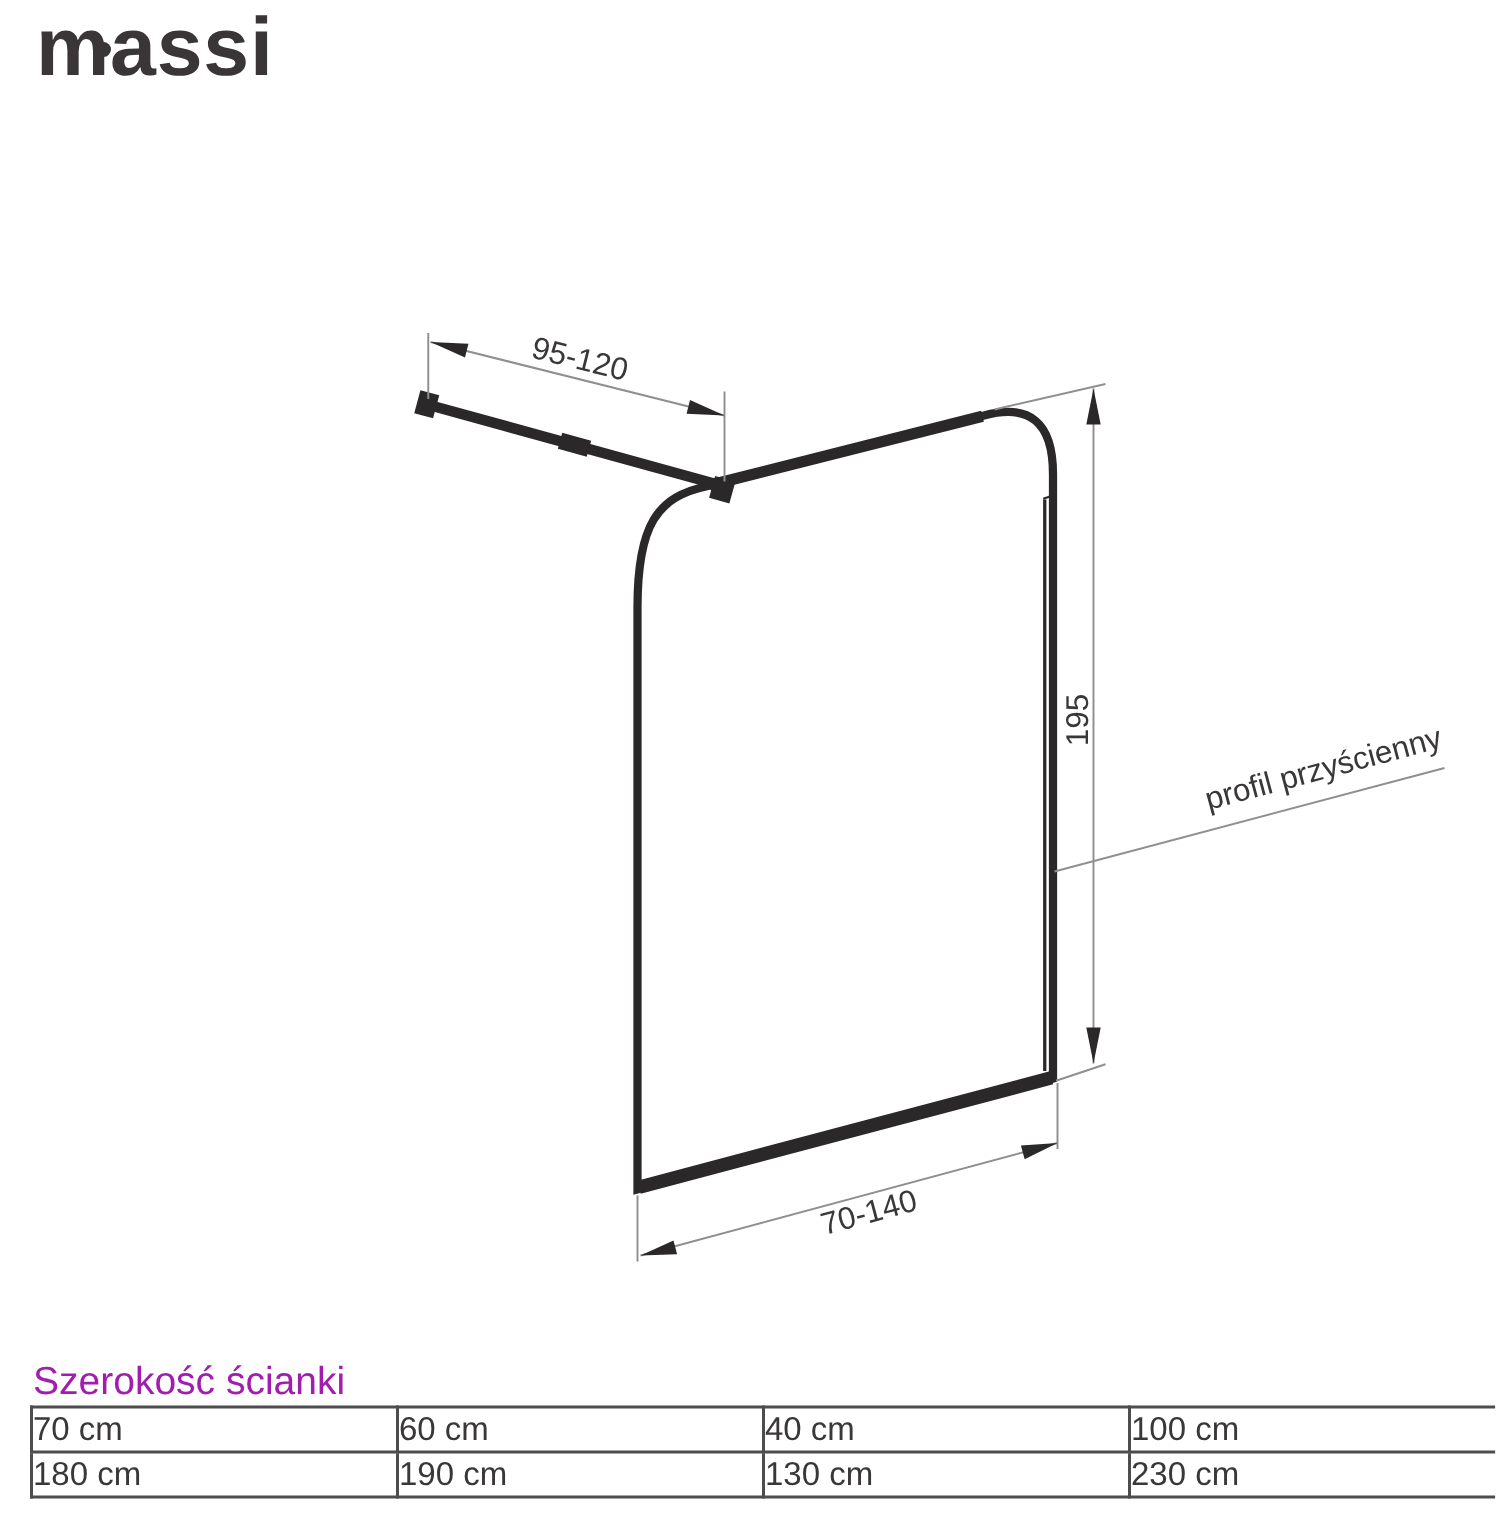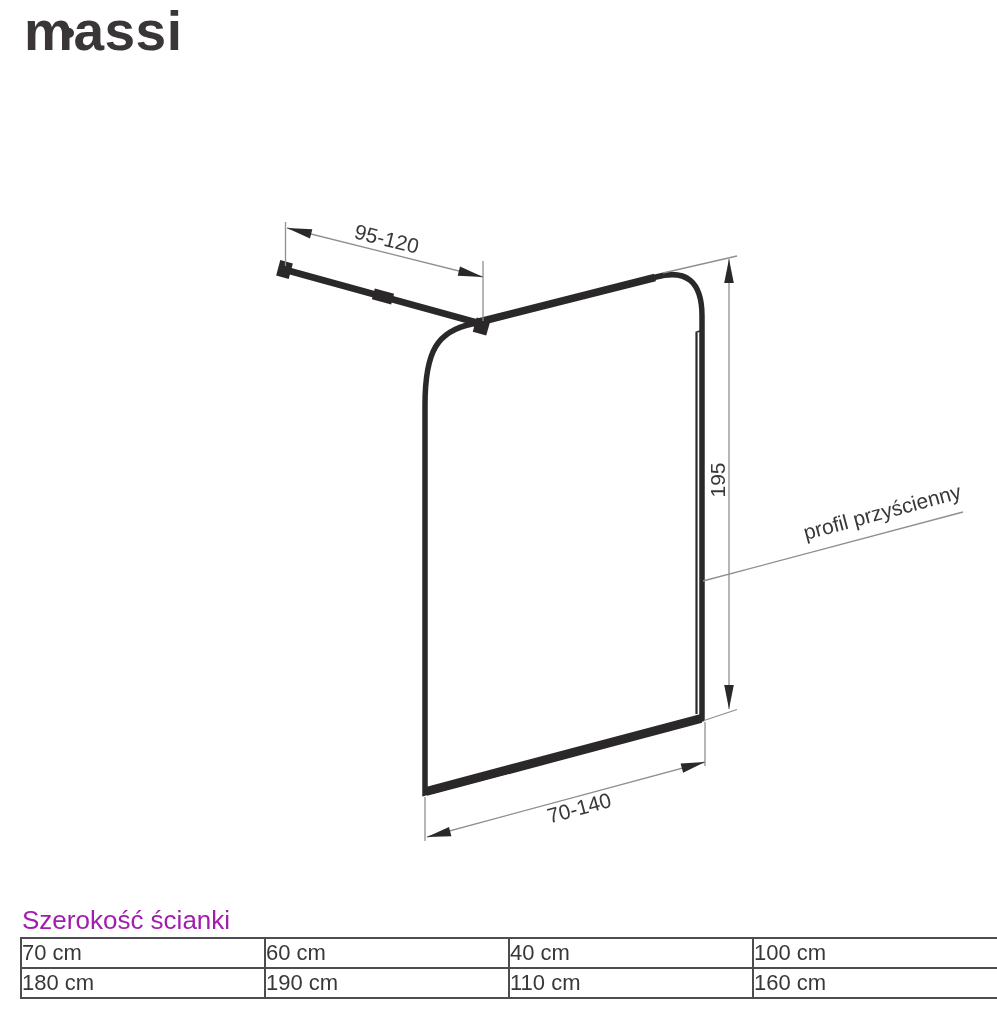--- a/index.html
+++ b/index.html
@@ -100,19 +100,19 @@
     <tbody>
       <tr>
         <td>70 cm</td>
         <td>60 cm</td>
         <td>40 cm</td>
         <td>100 cm</td>
       </tr>
       <tr>
         <td>180 cm</td>
         <td>190 cm</td>
-        <td>110 cm</td>
-        <td>160 cm</td>
+        <td>130 cm</td>
+        <td>230 cm</td>
       </tr>
     </tbody>
   </table>
 
 </div>
 
 </body></html>

